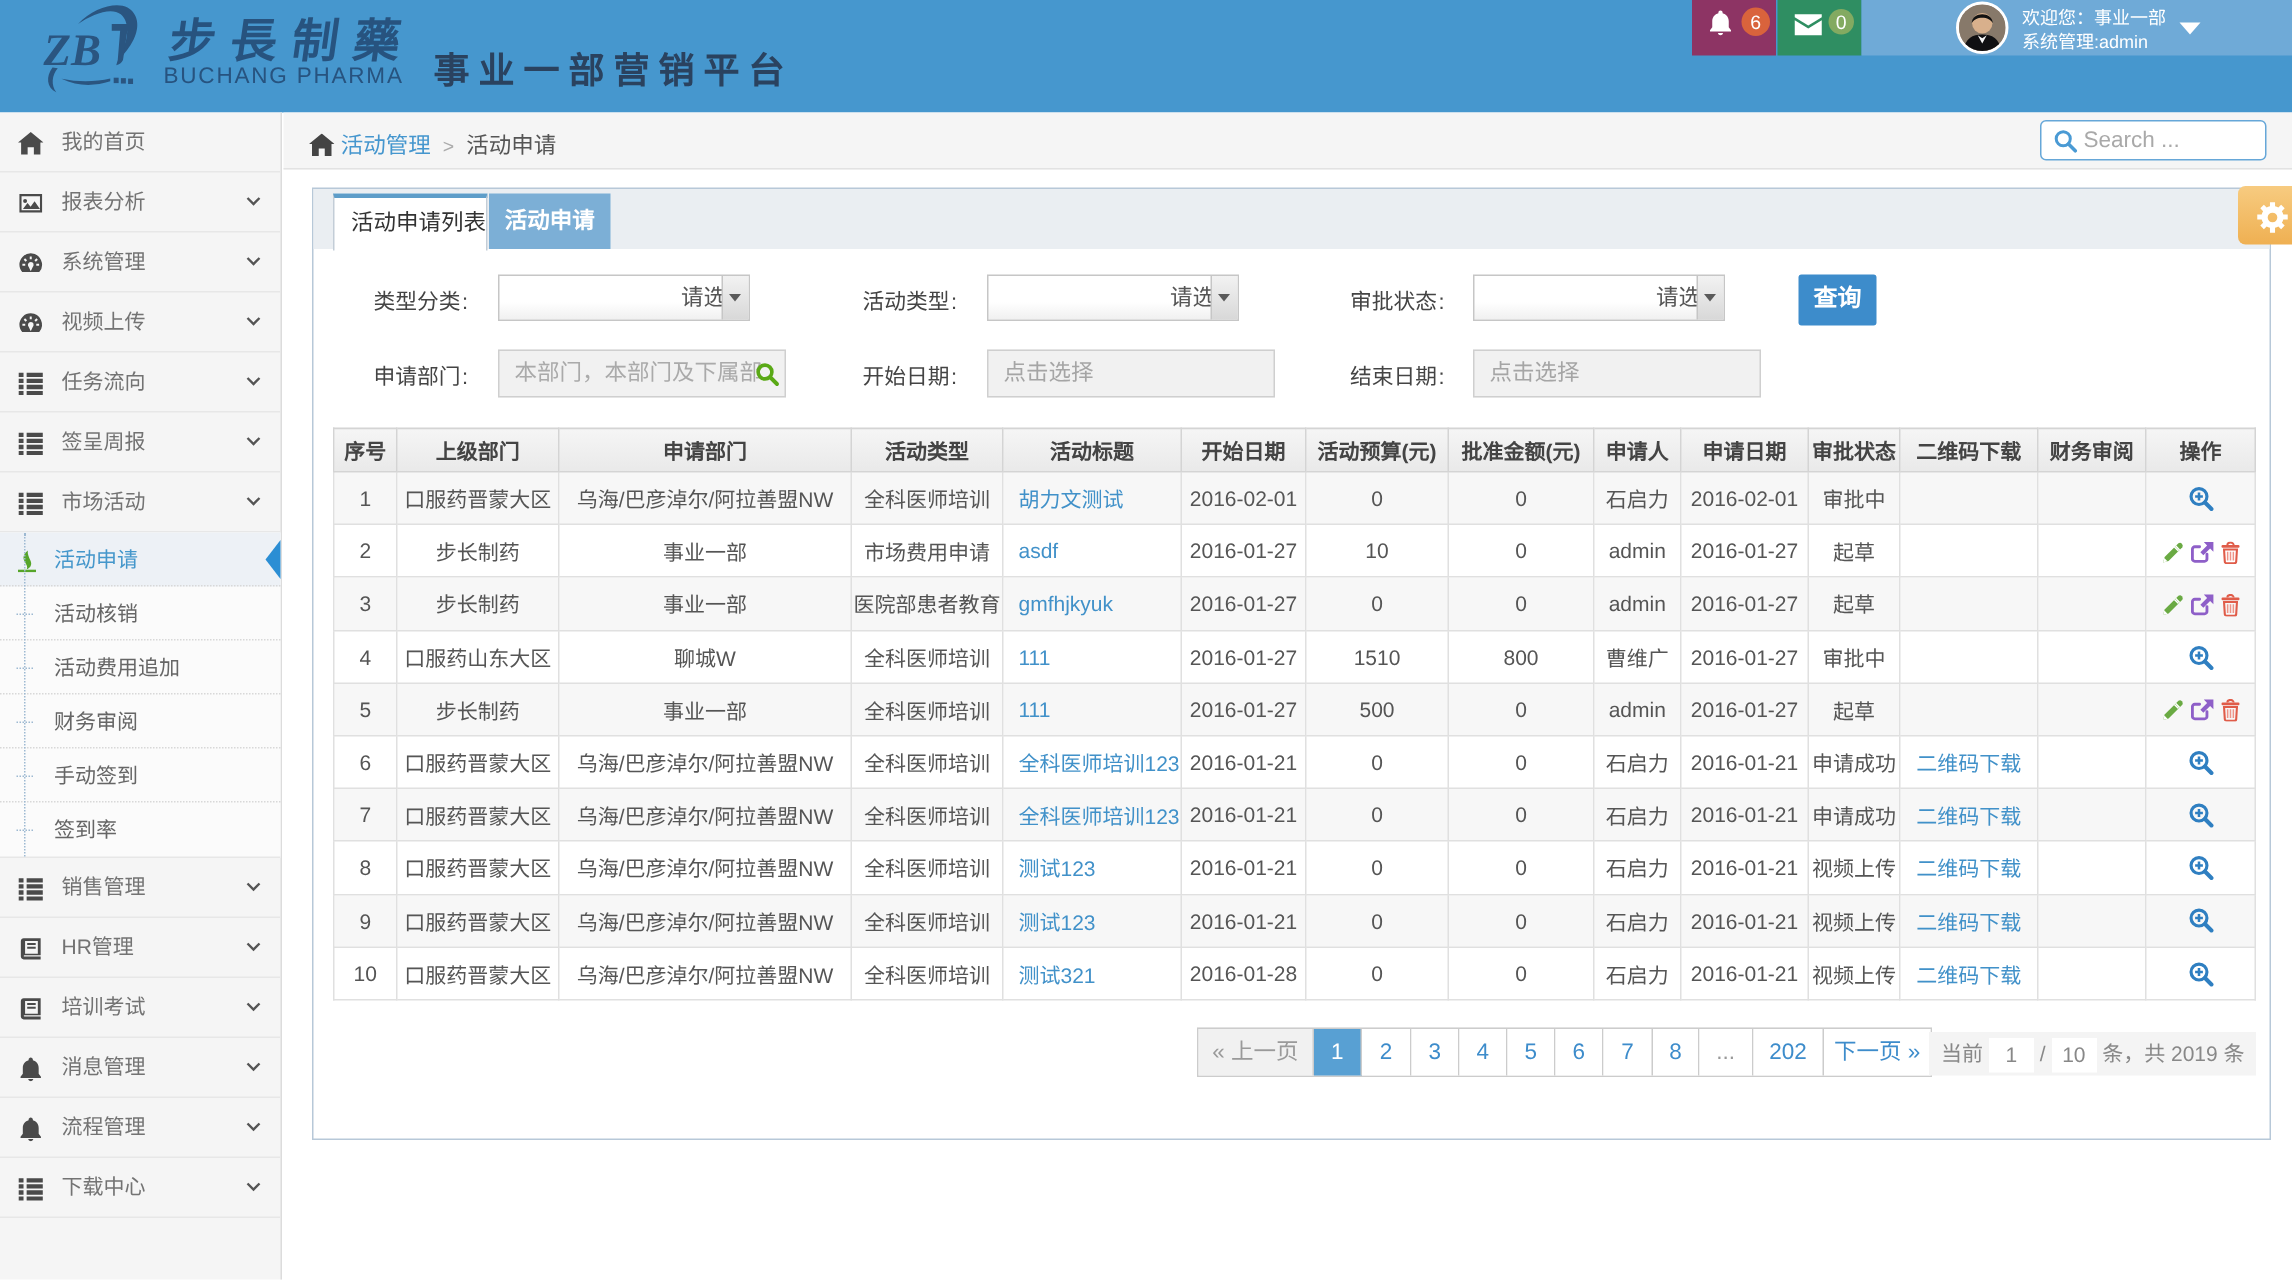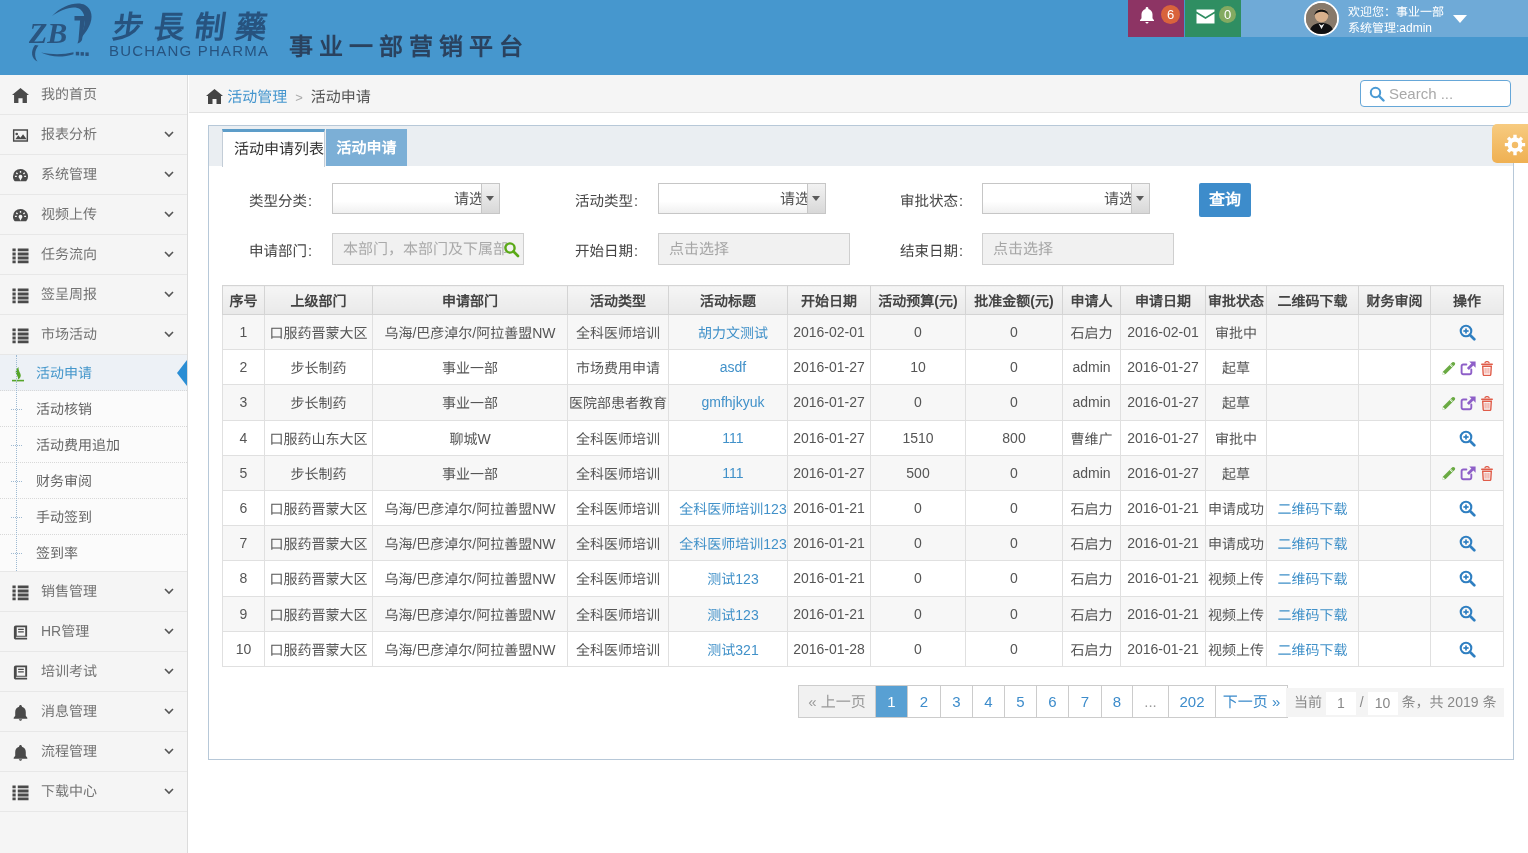--- a/index.html
+++ b/index.html
@@ -91,21 +91,21 @@
   line-height:34px; border-radius:2px; }
 
 
 #dtable { position:absolute; left:13px; top:159px; border-collapse:collapse; table-layout:fixed; }
 #dtable th { background:linear-gradient(#f5f5f5,#e9e9e9); border:1px solid #d4d4d4;
   font-size:14px; color:#444; font-weight:bold; height:29px; }
 #dtable td { border:1px solid #e0e0e0; font-size:14px; color:#555; text-align:center;
   height:35.2px; overflow:hidden; white-space:nowrap; }
 #dtable tr.odd td { background:#f7f7f7; }
 #dtable a { color:#4191c9; text-decoration:none; }
-#dtable td.tl { text-align:center; padding-left:10px; }
+#dtable td.tl { text-align:left; padding-left:10px; }
 
 .ops .oi { vertical-align:middle; margin:0 2px; }
 
 #pager { position:absolute; left:589px; top:559px; height:33px; border:1px solid #ccc;
   background:#f1f1f1; font-size:15px; }
 #pager .pcell { float:left; height:31px; line-height:31px; text-align:center;
   border-right:1px solid #ccc; color:#3d8ccb; background:#fff; }
 #pager .pcell.gray { background:#f1f1f1; color:#9a9a9a; }
 #pager .pcell.cur { background:#58a0d3; color:#fff; }
 #pager .pcell:last-child { border-right:none; }

